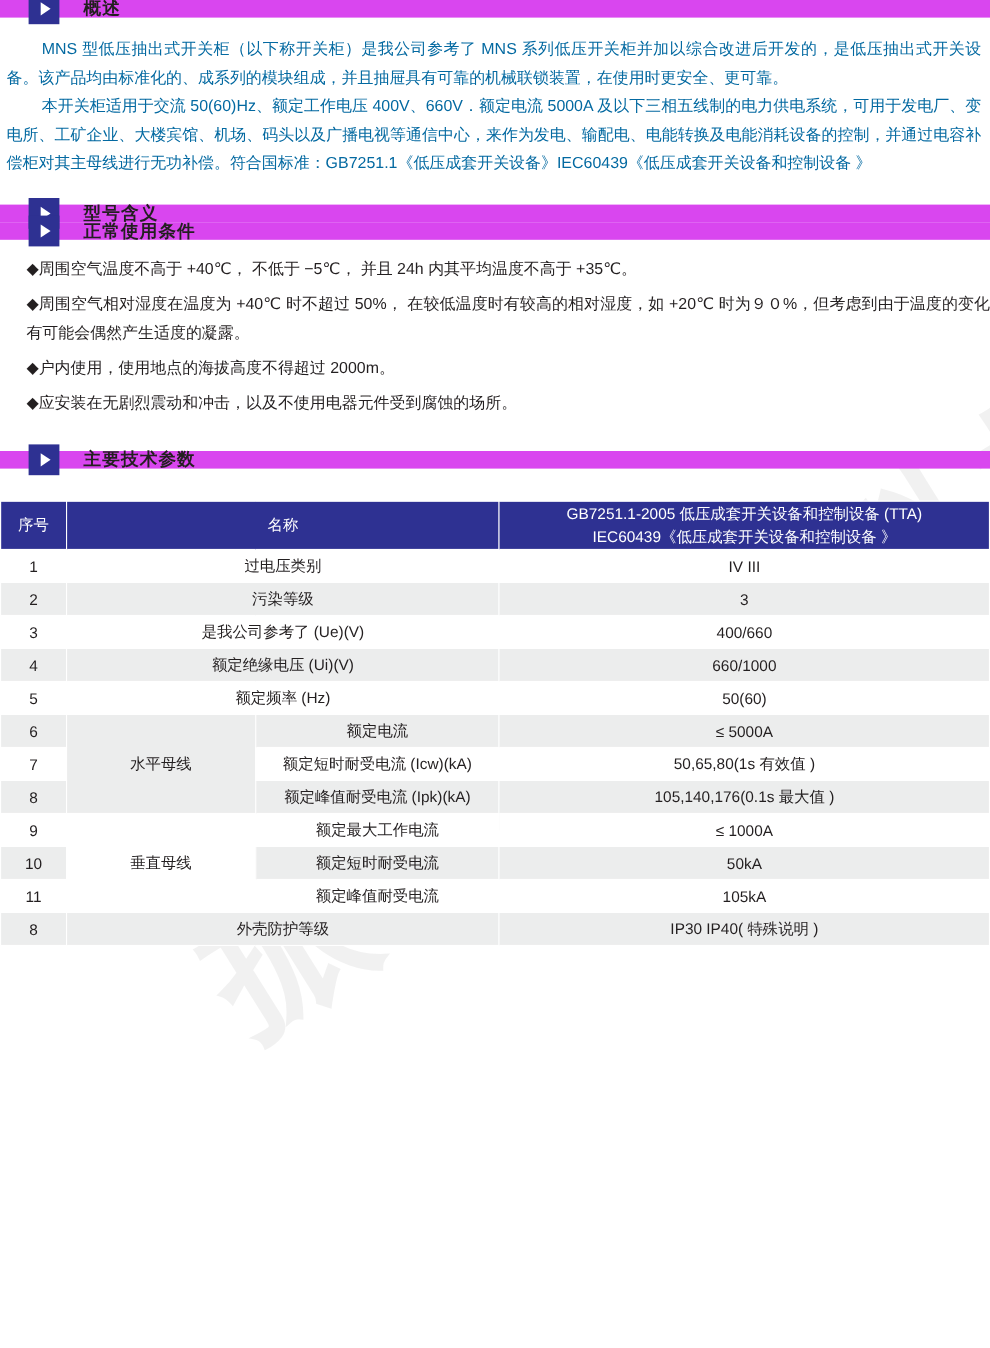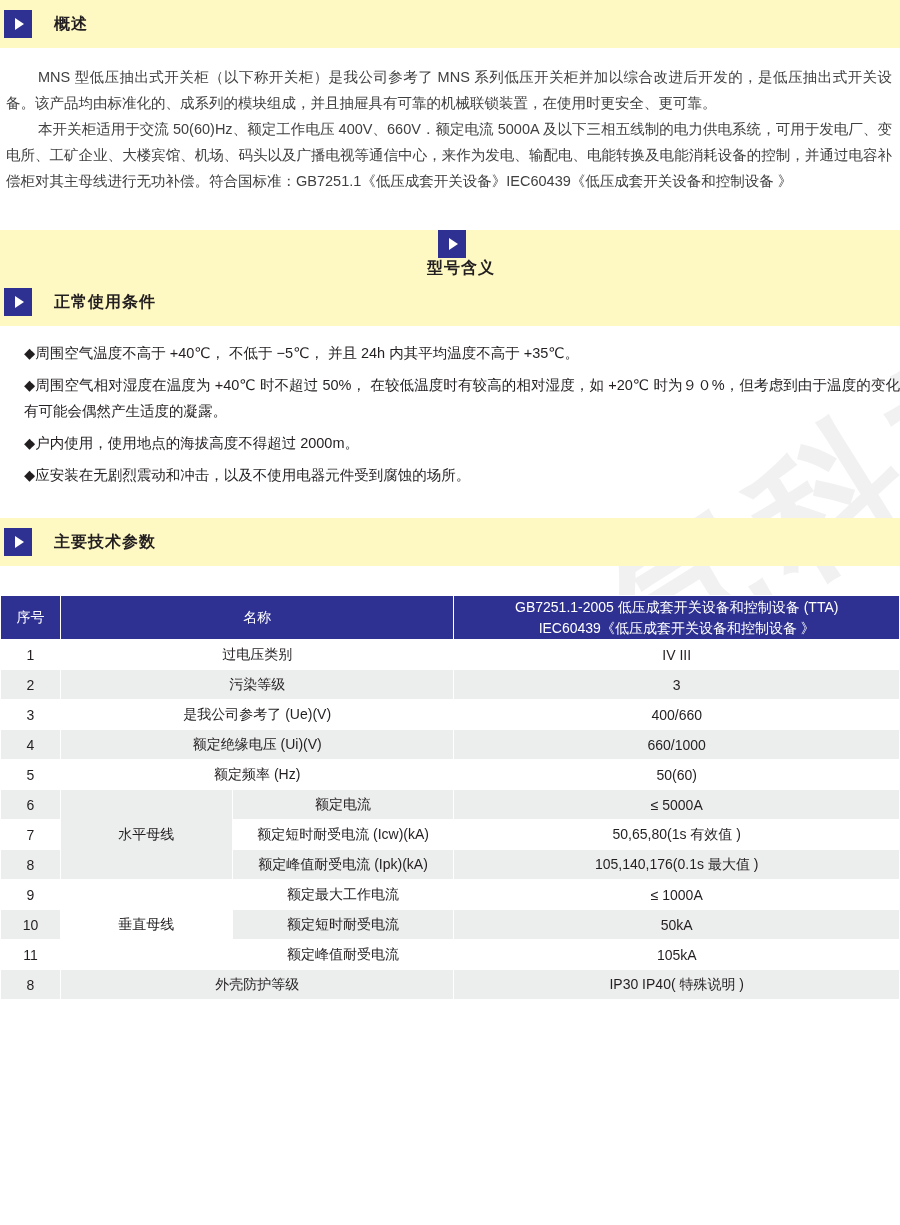--- a/index.html
+++ b/index.html
@@ -33,25 +33,26 @@
     letter-spacing: 18px;
     transform: rotate(-32deg);
     white-space: nowrap;
     font-family: "DejaVu Sans", sans-serif;
   }
 
   .page { position: relative; z-index: 1; }
 
   
   .sec-head {
-    height: 48px;
-    background: #fef9c3;
+    height: 16px;
+    background: #d946ef;
     display: flex;
     align-items: center;
     margin-bottom: 0;
+    padding-left: 22px;
   }
   .sec-head .tri-box {
     width: 28px; height: 28px;
     background: #2e3192;
     margin-left: 4px;
     display: flex; align-items: center; justify-content: center;
     flex: 0 0 auto;
   }
   .sec-head .tri {
     width: 0; height: 0;
@@ -65,21 +66,21 @@
     font-size: 16px;
     font-weight: bold;
     color: #231f20;
     letter-spacing: 1px;
   }
 
   
   .para {
     font-size: 14.5px;
     line-height: 26px;
-    color: #404040;
+    color: #0369a1;
     margin: 0;
     padding: 0 8px 0 6px;
     text-align: justify;
   }
   .para.indent { text-indent: 32px; }
   .block-p1 { margin-top: 16px; }
   .block-p2 { }
 
   
   .model-area {
@@ -169,21 +170,21 @@
   <div class="sec-head">
     <div class="tri-box">
         <div class="tri"></div>
       </div>
     <div class="sec-title">概述</div>
   </div>
 
   <p class="para indent block-p1">MNS 型低压抽出式开关柜（以下称开关柜）是我公司参考了 MNS 系列低压开关柜并加以综合改进后开发的，是低压抽出式开关设备。该产品均由标准化的、成系列的模块组成，并且抽屉具有可靠的机械联锁装置，在使用时更安全、更可靠。</p>
   <p class="para indent block-p2">本开关柜适用于交流 50(60)Hz、额定工作电压 400V、660V．额定电流 5000A 及以下三相五线制的电力供电系统，可用于发电厂、变电所、工矿企业、大楼宾馆、机场、码头以及广播电视等通信中心，来作为发电、输配电、电能转换及电能消耗设备的控制，并通过电容补偿柜对其主母线进行无功补偿。符合国标准：GB7251.1《低压成套开关设备》IEC60439《低压成套开关设备和控制设备 》</p>
 
-  <div class="sec-head" style="margin-top:36px;flex-direction:column;">
+  <div class="sec-head" style="margin-top:24px;">
     <div class="tri-box">
         <div class="tri"></div>
       </div>
     <div class="sec-title">型号含义</div>
   </div>
 
 
   <div class="sec-head">
     <div class="tri-box">
         <div class="tri"></div>

